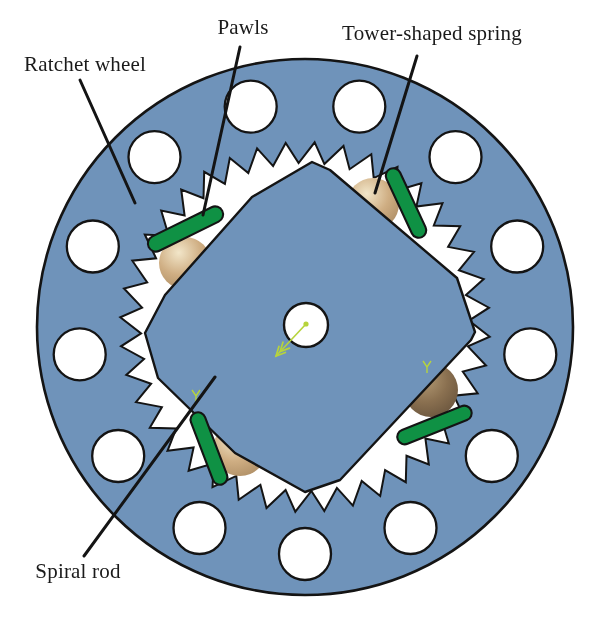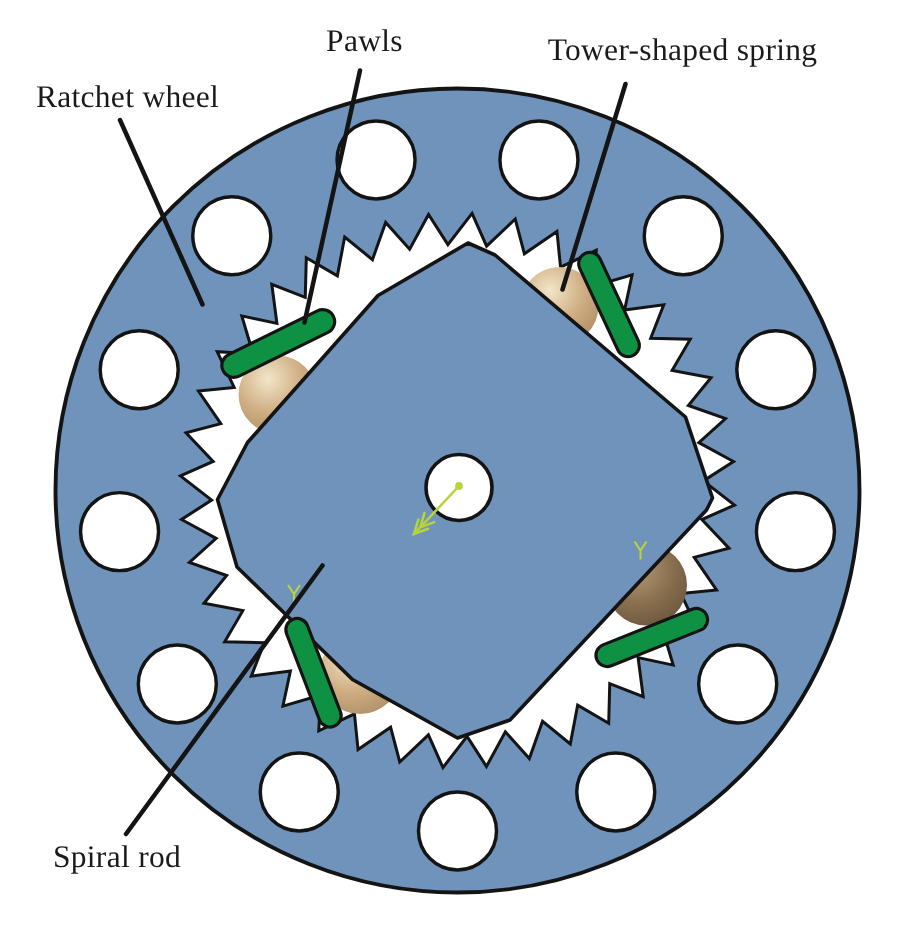--- a/index.html
+++ b/index.html
@@ -63,16 +63,16 @@
       </g>
       <circle cx="306" cy="324" r="2.6" fill="#b7d43c" stroke="none"></circle>
       <path d="M423 361L427 367L431 361M427 367L427 373" stroke="#b7d43c" stroke-width="1.4" fill="none"></path>
       <path d="M192 390L196 396L200 390M196 396L196 402" stroke="#b7d43c" stroke-width="1.4" fill="none"></path>
       <line x1="240" y1="47" x2="203" y2="215" stroke="#141414" stroke-width="3" stroke-linecap="round"></line>
       <line x1="417" y1="56" x2="375" y2="193" stroke="#141414" stroke-width="3" stroke-linecap="round"></line>
       <line x1="80" y1="80" x2="135" y2="203" stroke="#141414" stroke-width="3" stroke-linecap="round"></line>
       <line x1="84" y1="556" x2="215" y2="377" stroke="#141414" stroke-width="3" stroke-linecap="round"></line>
     </svg>
   <div class="lbl" style="left: 243px; top: 16px; color: rgb(26, 26, 26);">Pawls</div>
-  <div class="lbl" style="left: 455px; top: 22px; color: rgb(26, 26, 26);">Tower-shaped spring</div>
+  <div class="lbl" style="left: 432px; top: 22px; color: rgb(26, 26, 26);">Tower-shaped spring</div>
   <div class="lbl" style="left: 78px; top: 560px; color: rgb(26, 26, 26);">Spiral rod</div>
   <div class="lbl" style="left: 85px; top: 53px; color: rgb(26, 26, 26);">Ratchet wheel</div>
 </div>
 
 </body></html>

